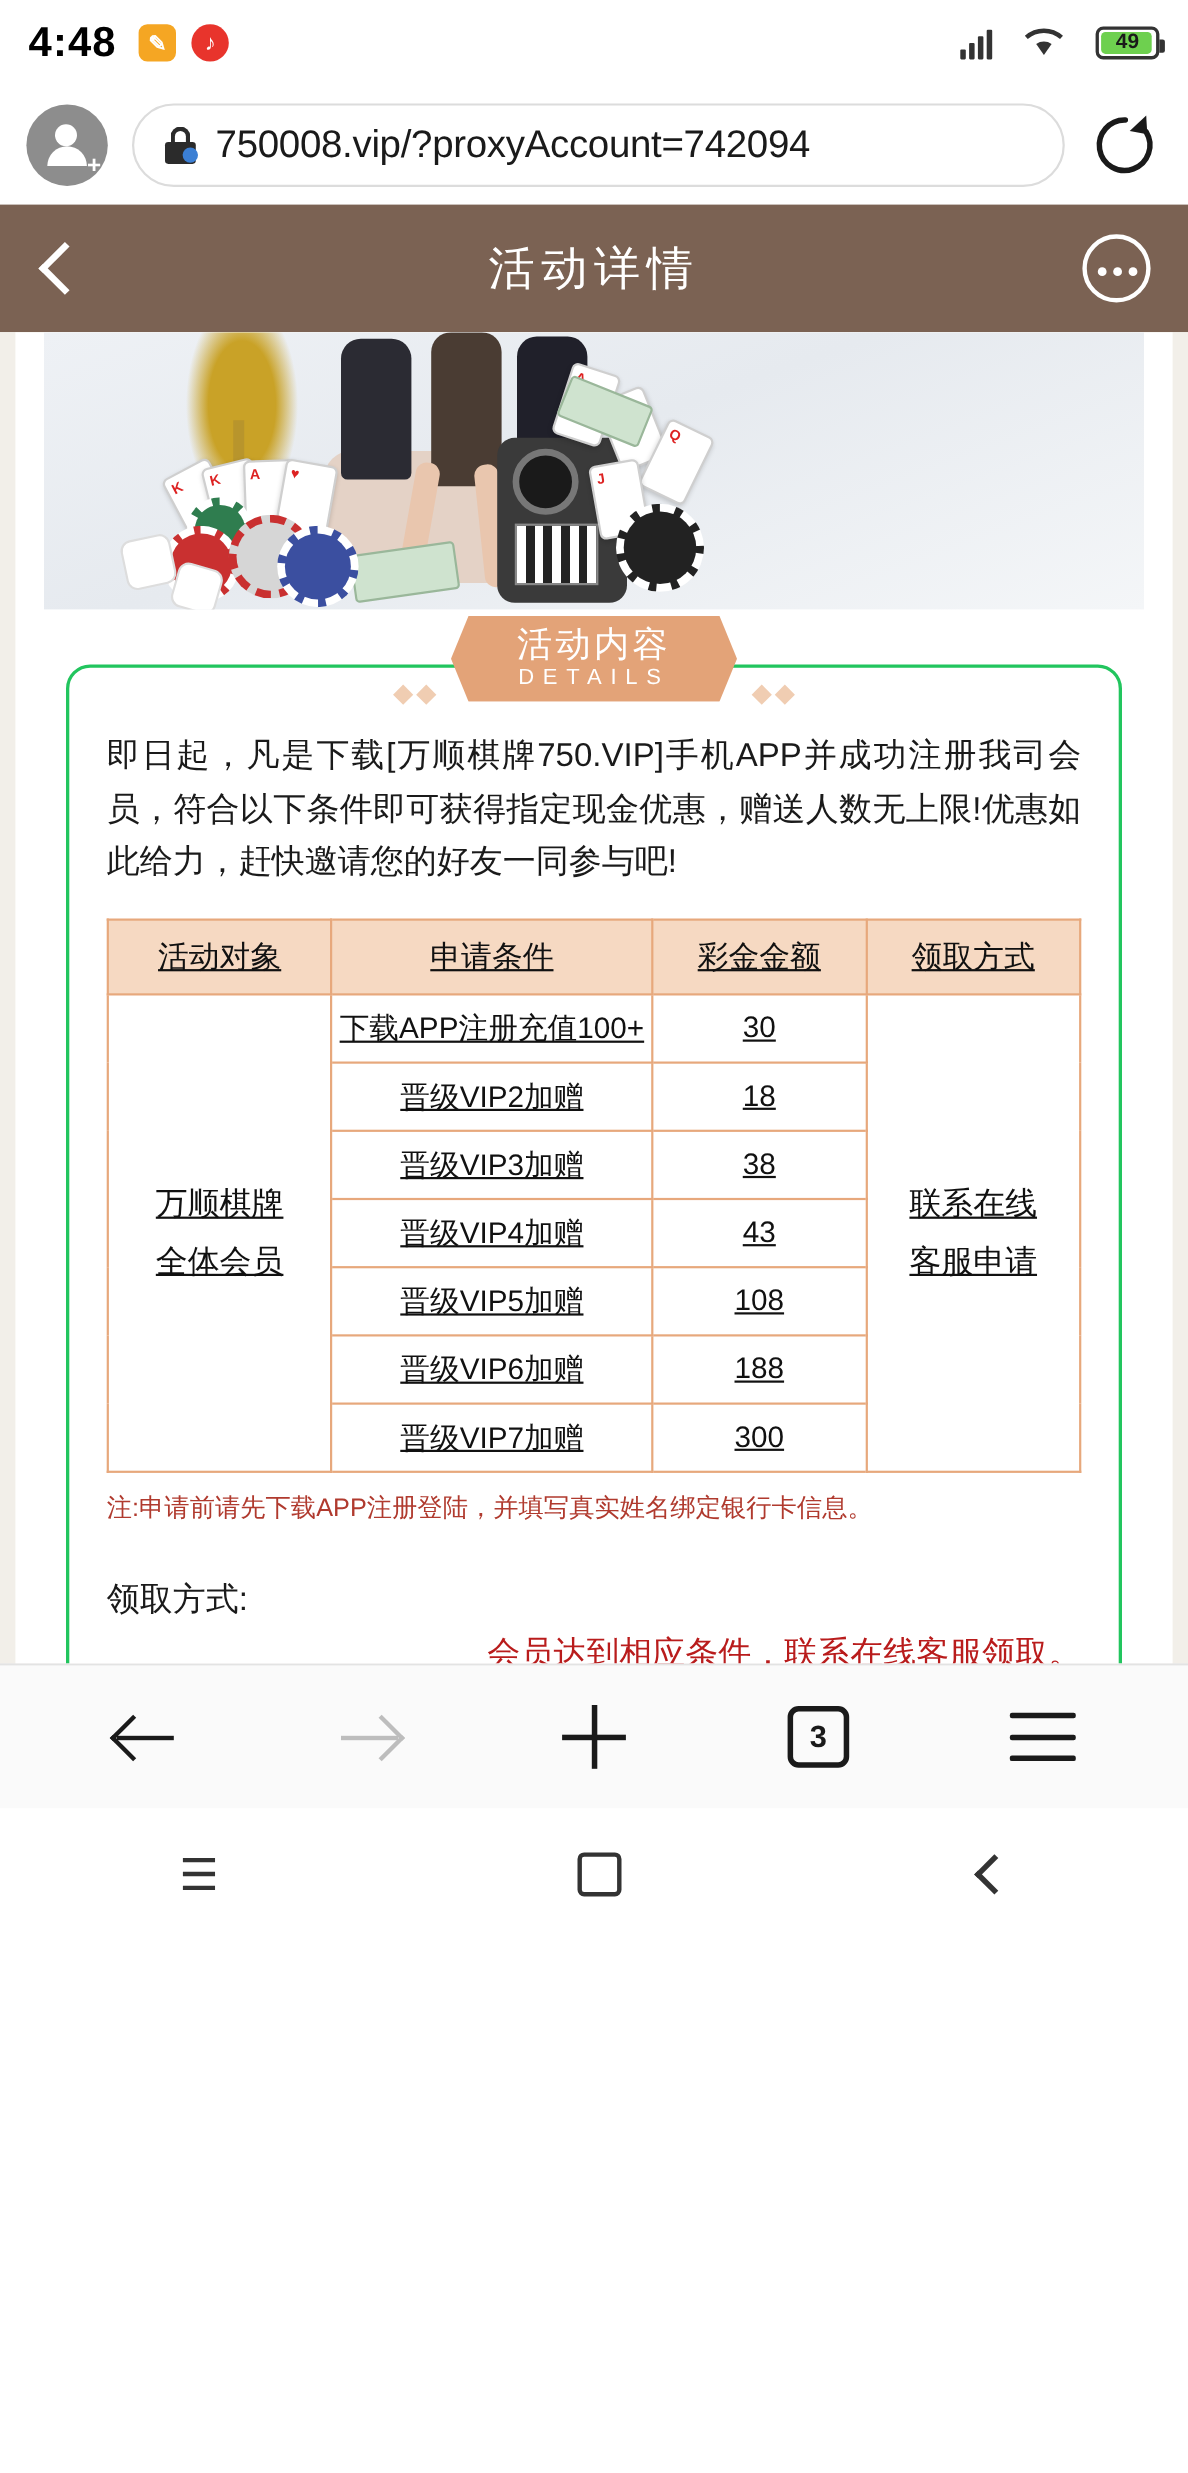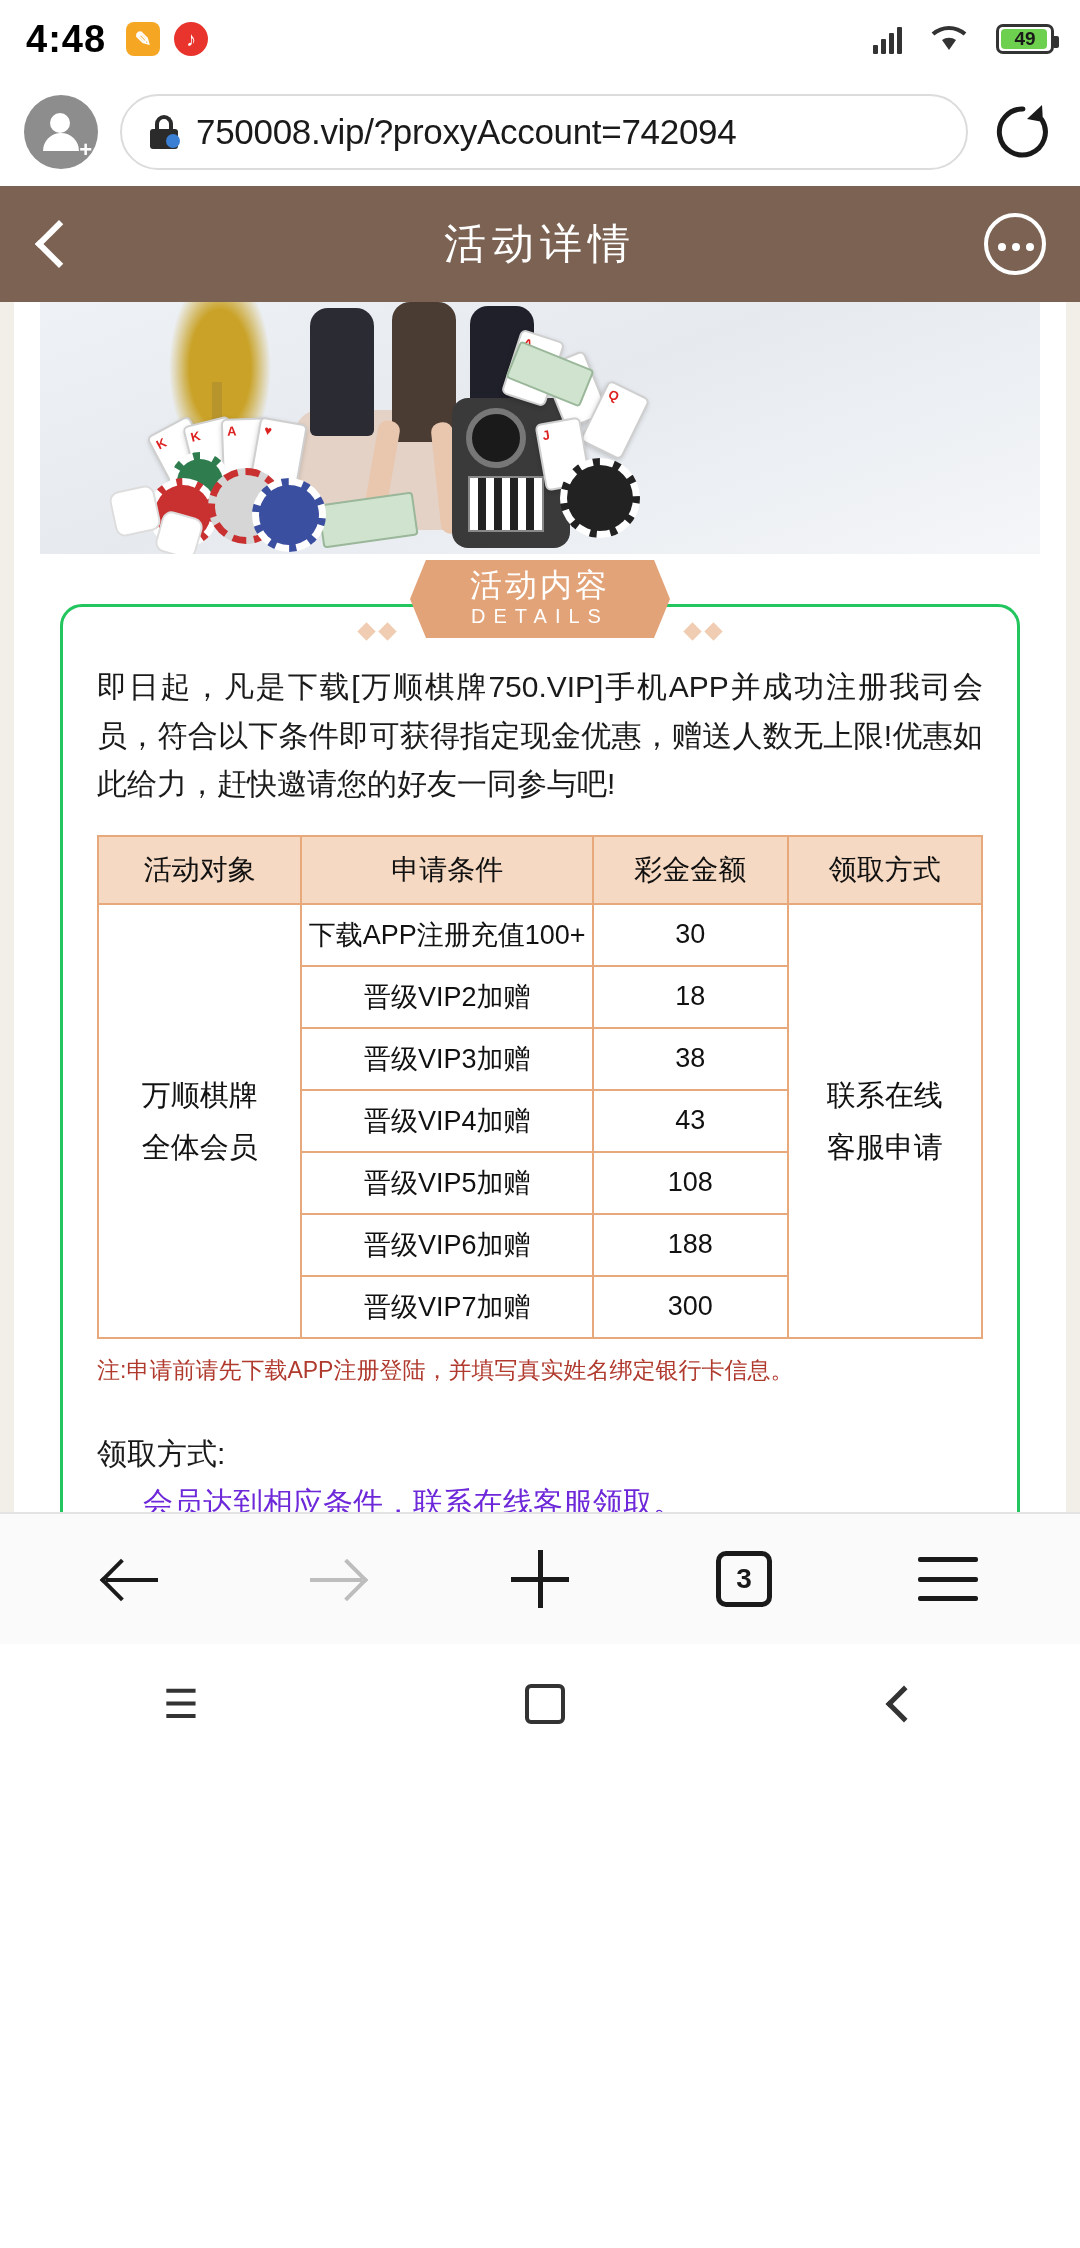--- a/index.html
+++ b/index.html
@@ -302,20 +302,21 @@
     text-align: justify;
     margin-bottom: 26px;
   }
 
   
   table.bonus {
     width: 100%;
     border-collapse: collapse;
     font-size: 27px;
     color: #111;
+    text-decoration: underline;
   }
   table.bonus th {
     background: #f6d9c2;
     border: 2px solid #e7a87c;
     font-weight: normal;
     padding: 14px 4px;
     text-align: center;
     font-size: 28px;
   }
   table.bonus td {
@@ -337,23 +338,24 @@
     color: #b03a2e;
     margin-top: 16px;
   }
   .claim-title {
     font-size: 30px;
     color: #1a1a1a;
     margin-top: 48px;
   }
   .claim-body {
     font-size: 30px;
-    color: #6d28d9;
+    color: #b91c1c;
     margin-top: 8px;
     text-indent: 46px;
+    text-align: right;
   }
 
   
   .toolbar {
     height: 132px;
     background: #fafafa;
     border-top: 2px solid #e3e3e3;
     display: flex;
     align-items: center;
     justify-content: space-around;

